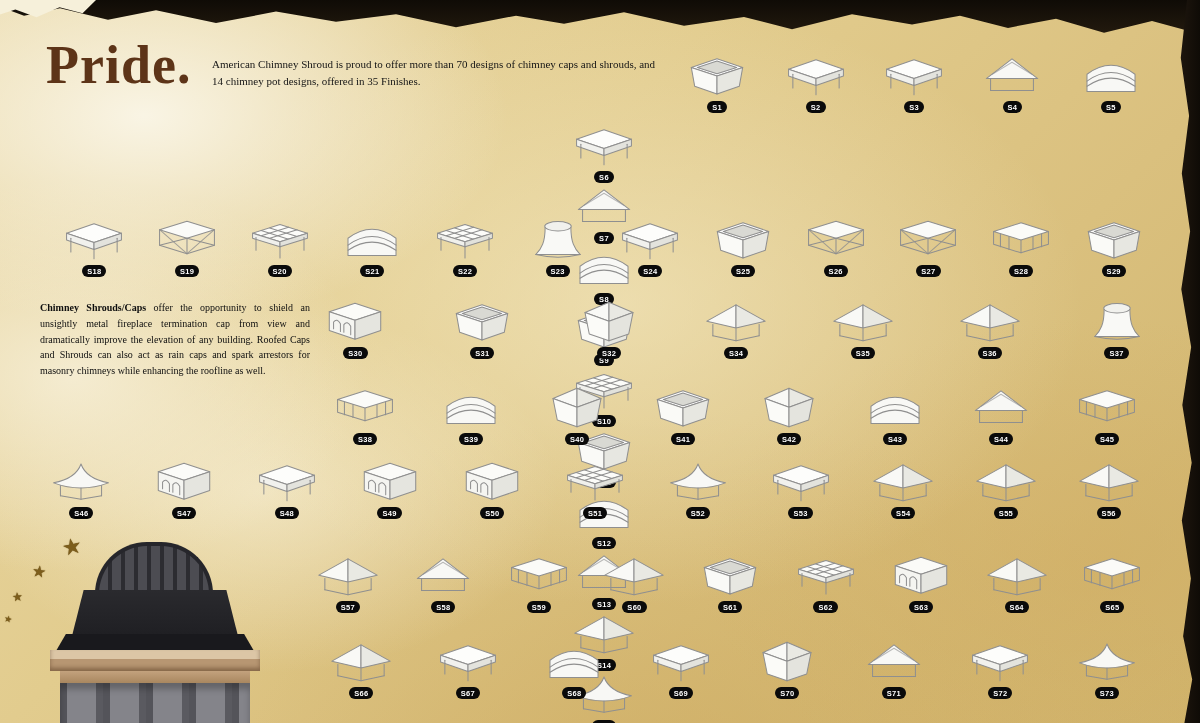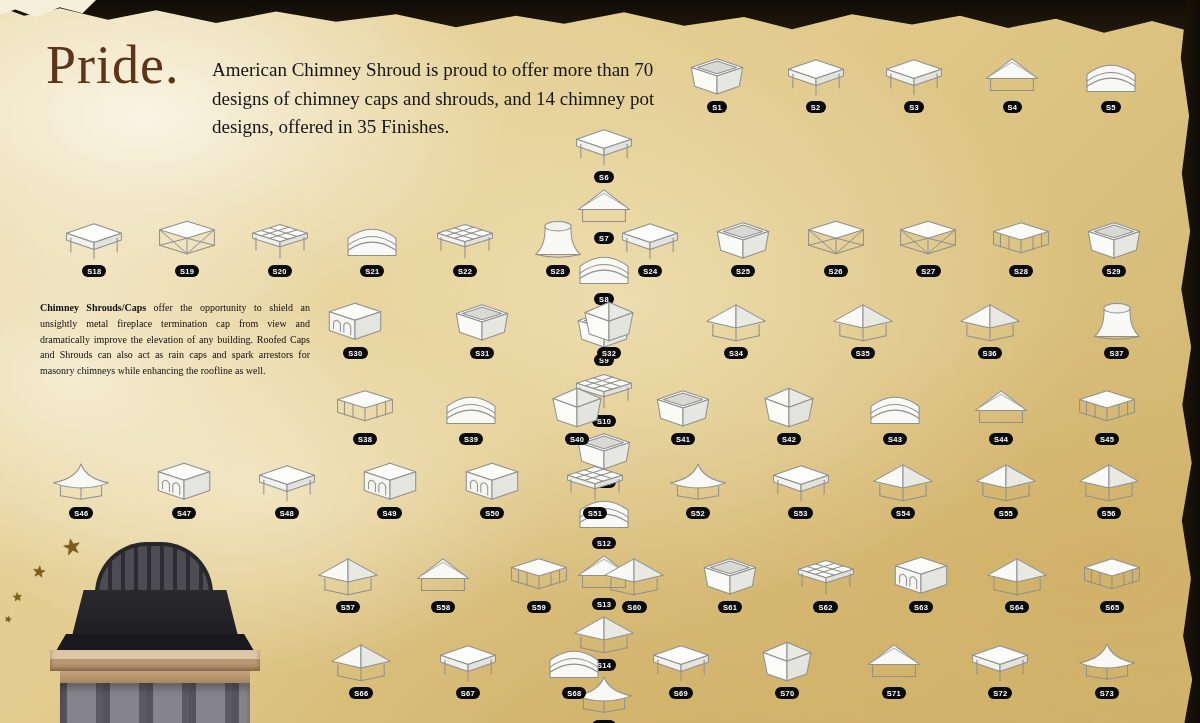--- a/index.html
+++ b/index.html
@@ -28,25 +28,25 @@
     clip-path:polygon(100% 0,100% 100%,40% 100%,70% 94%,35% 88%,65% 80%,30% 72%,68% 64%,32% 56%,66% 48%,28% 40%,62% 32%,30% 24%,58% 16%,26% 8%,50% 0);
   }
   .corner-paper {
     position:absolute; top:0; left:0; width:96px; height:24px; z-index:41;
     background:#f6f0da;
     clip-path:polygon(0 0,100% 0,86% 55%,62% 30%,38% 72%,16% 40%,0 60%);
   }
   
   .title {
     position:absolute; left:46px; top:34px; z-index:10;
-    font-size:54px; font-weight:400; letter-spacing:1px; color:#5d3418;
+    font-size:54px; font-weight:700; letter-spacing:1px; color:#5d3418;
   }
   .intro {
     position:absolute; left:212px; top:56px; width:448px; z-index:10;
-    font-size:19px; line-height:1.5; color:#151515;
+    font-size:11px; line-height:1.5; color:#151515;
   }
   .body-copy {
     position:absolute; left:40px; top:300px; width:270px; z-index:10;
     font-size:10px; line-height:1.58; text-align:justify; color:#0e0e0e;
   }
   .body-copy b { font-weight:bold; }
   
   .cat-row { position:absolute; display:flex; z-index:5; }
   .row-1 { top:52px;  left:668px; right:40px; }
   .row-2 { top:122px; left:48px;  right:40px;flex-direction:column; }

